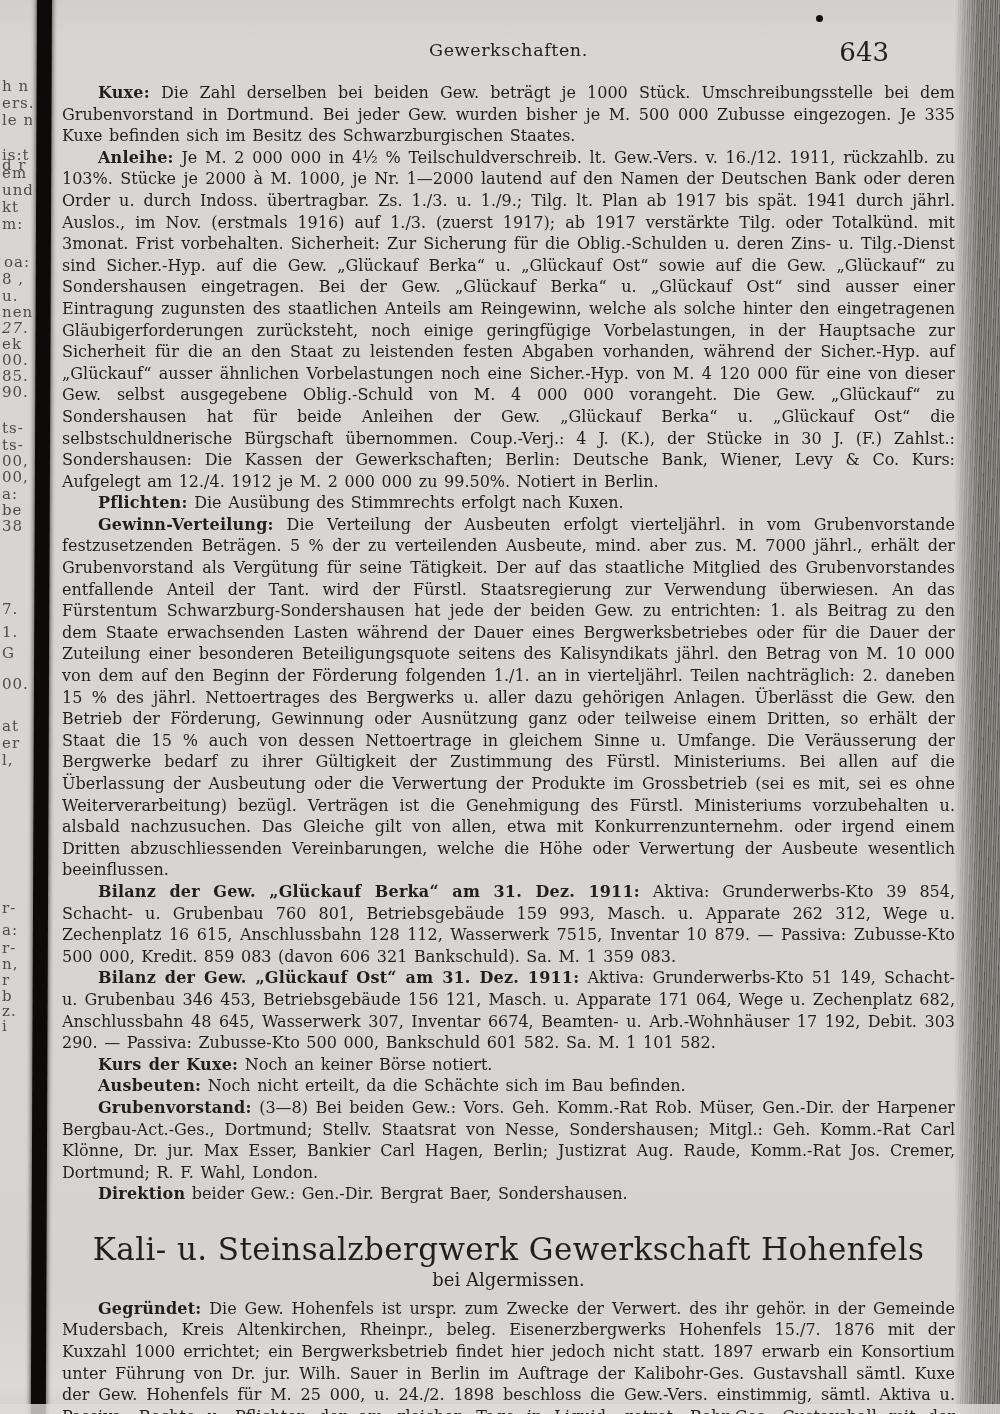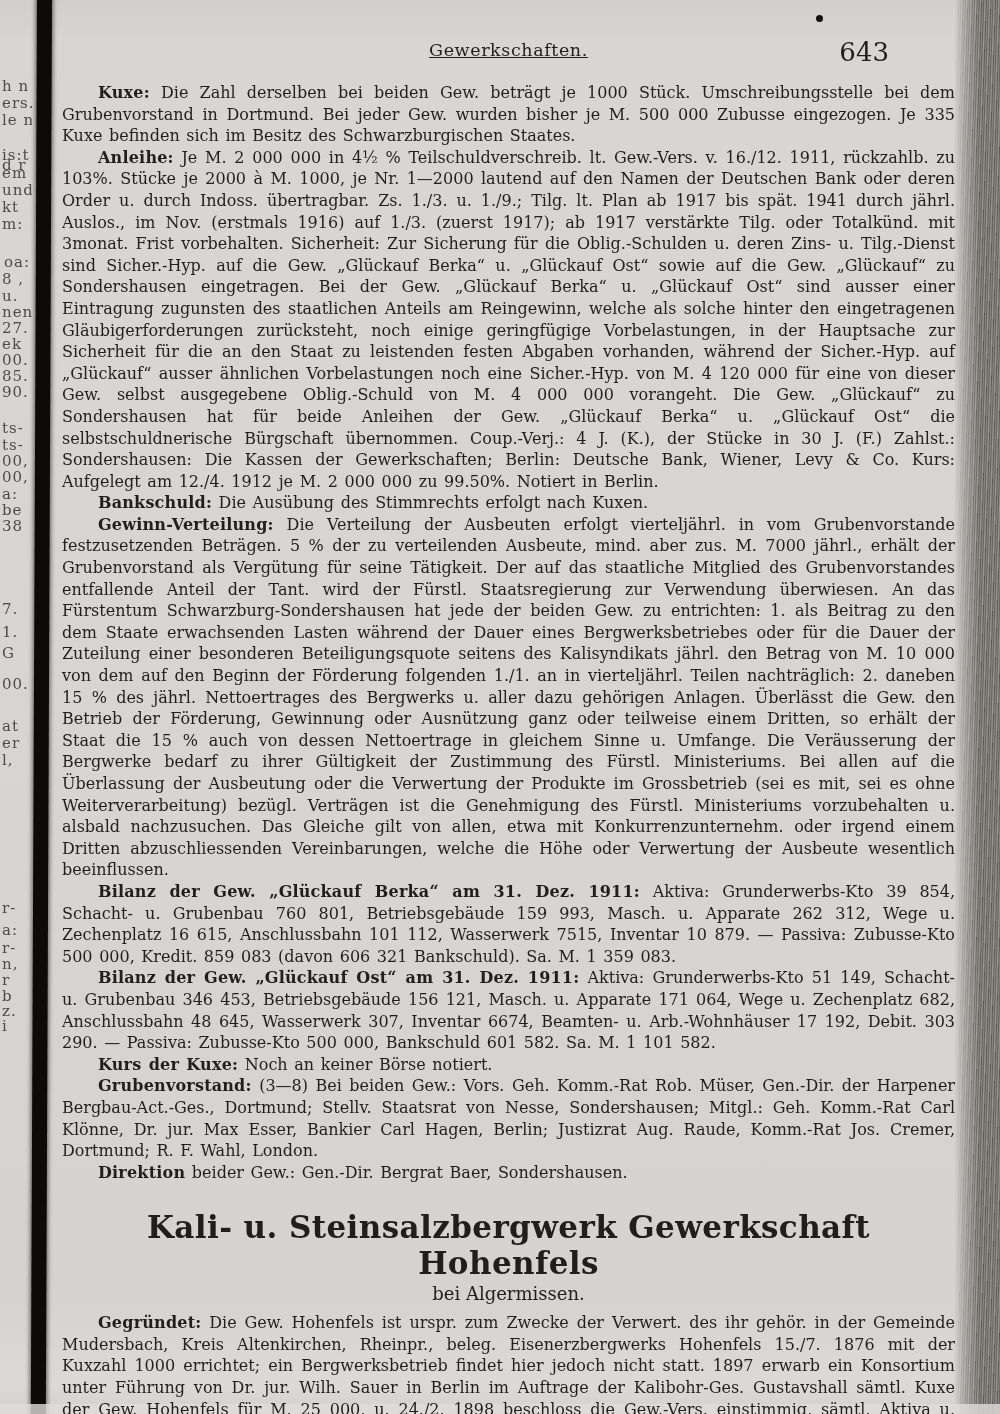--- a/index.html
+++ b/index.html
@@ -18,48 +18,48 @@
   .frag{position:absolute;left:2px;width:30px;font-size:15px;line-height:16px;color:#4e4b47;letter-spacing:1px;white-space:nowrap;overflow:hidden;}
   .page-edge{position:absolute;right:0;top:0;width:46px;height:1414px;
     background:repeating-linear-gradient(92deg,#55534f 0px,#8e8b87 1.2px,#635f5b 2.2px,#9c9995 3.4px,#716d69 4.6px);
   }
   .page-edge::before{content:"";position:absolute;left:0;top:0;width:100%;height:100%;
     background:linear-gradient(90deg,#d7d5d1 0,rgba(215,213,209,.55) 20%,rgba(215,213,209,0) 55%);
   }
   .ink-dot{position:absolute;left:816px;top:15px;width:7px;height:7px;border-radius:50%;background:#121110;}
   .scan-bottom{position:absolute;left:0;bottom:0;width:100%;height:10px;background:rgba(223,221,217,.8);}
   .content{position:absolute;left:62px;top:40px;width:893px;}
-  .header{position:relative;height:42px;text-decoration:underline;}
+  .header{position:relative;height:42px;}
   .running-title{display:block;text-align:center;font-size:17.5px;letter-spacing:.6px;}
   .page-number{position:absolute;right:66px;top:-3px;font-size:26px;}
   .para{margin:0;font-size:16px;line-height:21.6px;text-align:justify;text-indent:36px;word-spacing:1.5px;}
   .para b{font-weight:bold;letter-spacing:.2px;}
   .hgap{display:inline-block;}
-  .heading{margin:26px 0 2px 0;text-align:center;font-size:31px;font-weight:bold;letter-spacing:.4px;}
+  .heading{margin:26px 0 2px 0;text-align:center;font-size:31px;font-weight:normal;letter-spacing:.4px;}
   .subheading{text-align:center;font-size:18px;margin:0 0 8px 0;}
 </style>
 </head>
 <body>
 
 <div class="gutter-frags">
 
 <span class="frag" style="top: 78px;">h n</span>
     <span class="frag" style="top: 95px;">ers.</span>
     <span class="frag" style="top: 112px;">le n</span>
     <span class="frag" style="top: 129px; margin-top: 28px;">d r</span>
     <span class="frag" style="top: 147px;">is:t</span>
     <span class="frag" style="top: 165px;">em</span>
     <span class="frag" style="top: 182px;">und</span>
     <span class="frag" style="top: 199px;">kt</span>
     <span class="frag" style="top: 216px;">m:</span>
     <span class="frag" style="top: 254px; text-align: center;">oa:</span>
     <span class="frag" style="top: 271px;">8 ,</span>
     <span class="frag" style="top: 288px;">u.</span>
     <span class="frag" style="top: 304px;">nen</span>
-    <span class="frag" style="top: 320px;">27.</span>
+    <span class="frag" style="top: 320px; font-style: italic;">27.</span>
     <span class="frag" style="top: 336px;">ek</span>
     <span class="frag" style="top: 352px;">00.</span>
     <span class="frag" style="top: 368px;">85.</span>
     <span class="frag" style="top: 384px;">90.</span>
     <span class="frag" style="top: 420px;">ts-</span>
     <span class="frag" style="top: 437px;">ts-</span>
     <span class="frag" style="top: 453px;">00,</span>
     <span class="frag" style="top: 469px;">00,</span>
     <span class="frag" style="top: 486px;">a:</span>
     <span class="frag" style="top: 502px;">be</span>
@@ -87,25 +87,26 @@
 
 <div class="content">
   <div class="header">
     <span class="running-title">Gewerkschaften.</span>
     <span class="page-number">643</span>
   </div>
 
   <div class="paras">
       <p class="para"><b>Kuxe:</b><span> Die Zahl derselben bei beiden Gew. beträgt je 1000 Stück. Umschreibungsstelle bei dem Grubenvorstand in Dortmund. Bei jeder Gew. wurden bisher je M. 500 000 Zubusse eingezogen. Je 335 Kuxe befinden sich im Besitz des Schwarzburgischen Staates.</span></p>
       <p class="para"><b>Anleihe:</b><span> Je M. 2 000 000 in 4½ % Teilschuldverschreib. lt. Gew.-Vers. v. 16./12. 1911, rückzahlb. zu 103%. Stücke je 2000 à M. 1000, je Nr. 1—2000 lautend auf den Namen der Deutschen Bank oder deren Order u. durch Indoss. übertragbar. Zs. 1./3. u. 1./9.; Tilg. lt. Plan ab 1917 bis spät. 1941 durch jährl. Auslos., im Nov. (erstmals 1916) auf 1./3. (zuerst 1917); ab 1917 verstärkte Tilg. oder Totalkünd. mit 3monat. Frist vorbehalten. Sicherheit: Zur Sicherung für die Oblig.-Schulden u. deren Zins- u. Tilg.-Dienst sind Sicher.-Hyp. auf die Gew. „Glückauf Berka“ u. „Glückauf Ost“ sowie auf die Gew. „Glückauf“ zu Sondershausen eingetragen. Bei der Gew. „Glückauf Berka“ u. „Glückauf Ost“ sind ausser einer Eintragung zugunsten des staatlichen Anteils am Reingewinn, welche als solche hinter den eingetragenen Gläubigerforderungen zurücksteht, noch einige geringfügige Vorbelastungen, in der Hauptsache zur Sicherheit für die an den Staat zu leistenden festen Abgaben vorhanden, während der Sicher.-Hyp. auf „Glückauf“ ausser ähnlichen Vorbelastungen noch eine Sicher.-Hyp. von M. 4 120 000 für eine von dieser Gew. selbst ausgegebene Oblig.-Schuld von M. 4 000 000 vorangeht. Die Gew. „Glückauf“ zu Sondershausen hat für beide Anleihen der Gew. „Glückauf Berka“ u. „Glückauf Ost“ die selbstschuldnerische Bürgschaft übernommen. Coup.-Verj.: 4 J. (K.), der Stücke in 30 J. (F.) Zahlst.: Sondershausen: Die Kassen der Gewerkschaften; Berlin: Deutsche Bank, Wiener, Levy &amp; Co. Kurs: Aufgelegt am 12./4. 1912 je M. 2 000 000 zu 99.50%. Notiert in Berlin.</span></p>
-      <p class="para"><b>Bankschuld:</b><span> Die Ausübung des Stimmrechts erfolgt nach Kuxen.</span></p>
+      <p class="para"><b>Pflichten:</b><span> Die Ausübung des Stimmrechts erfolgt nach Kuxen.</span></p>
       <p class="para"><b>Gewinn-Verteilung:</b><span> Die Verteilung der Ausbeuten erfolgt vierteljährl. in vom Grubenvorstande festzusetzenden Beträgen. 5 % der zu verteilenden Ausbeute, mind. aber zus. M. 7000 jährl., erhält der Grubenvorstand als Vergütung für seine Tätigkeit. Der auf das staatliche Mitglied des Grubenvorstandes entfallende Anteil der Tant. wird der Fürstl. Staatsregierung zur Verwendung überwiesen. An das Fürstentum Schwarzburg-Sondershausen hat jede der beiden Gew. zu entrichten: 1. als Beitrag zu den dem Staate erwachsenden Lasten während der Dauer eines Bergwerksbetriebes oder für die Dauer der Zuteilung einer besonderen Beteiligungsquote seitens des Kalisyndikats jährl. den Betrag von M. 10 000 von dem auf den Beginn der Förderung folgenden 1./1. an in vierteljährl. Teilen nachträglich: 2. daneben 15 % des jährl. Nettoertrages des Bergwerks u. aller dazu gehörigen Anlagen. Überlässt die Gew. den Betrieb der Förderung, Gewinnung oder Ausnützung ganz oder teilweise einem Dritten, so erhält der Staat die 15 % auch von dessen Nettoertrage in gleichem Sinne u. Umfange. Die Veräusserung der Bergwerke bedarf zu ihrer Gültigkeit der Zustimmung des Fürstl. Ministeriums. Bei allen auf die Überlassung der Ausbeutung oder die Verwertung der Produkte im Grossbetrieb (sei es mit, sei es ohne Weiterverarbeitung) bezügl. Verträgen ist die Genehmigung des Fürstl. Ministeriums vorzubehalten u. alsbald nachzusuchen. Das Gleiche gilt von allen, etwa mit Konkurrenzunternehm. oder irgend einem Dritten abzuschliessenden Vereinbarungen, welche die Höhe oder Verwertung der Ausbeute wesentlich beeinflussen.</span></p>
-      <p class="para"><b>Bilanz der Gew. „Glückauf Berka“ am 31. Dez. 1911:</b><span> Aktiva: Grunderwerbs-Kto 39 854, Schacht- u. Grubenbau 760 801, Betriebsgebäude 159 993, Masch. u. Apparate 262 312, Wege u. Zechenplatz 16 615, Anschlussbahn 101 112, Wasserwerk 7515, Inventar 10 879. — Passiva: Zubusse-Kto 500 000, Kredit. 859 083 (davon 606 321 Bankschuld). Sa. M. 1 359 083.</span></p>
+      <p class="para"><b>Bilanz der Gew. „Glückauf Berka“ am 31. Dez. 1911:</b><span> Aktiva: Grunderwerbs-Kto 39 854, Schacht- u. Grubenbau 760 801, Betriebsgebäude 159 993, Masch. u. Apparate 262 312, Wege u. Zechenplatz 16 615, Anschlussbahn 128 112, Wasserwerk 7515, Inventar 10 879. — Passiva: Zubusse-Kto 500 000, Kredit. 859 083 (davon 606 321 Bankschuld). Sa. M. 1 359 083.</span></p>
       <p class="para"><b>Bilanz der Gew. „Glückauf Ost“ am 31. Dez. 1911:</b><span> Aktiva: Grunderwerbs-Kto 51 149, Schacht- u. Grubenbau 346 453, Betriebsgebäude 156 121, Masch. u. Apparate 171 064, Wege u. Zechenplatz 682, Anschlussbahn 48 645, Wasserwerk 307, Inventar 6674, Beamten- u. Arb.-Wohnhäuser 17 192, Debit. 303 290. — Passiva: Zubusse-Kto 500 000, Bankschuld 601 582. Sa. M. 1 101 582.</span></p>
       <p class="para"><b>Kurs der Kuxe:</b><span> Noch an keiner Börse notiert.</span></p>
+      <p class="para"><b>Ausbeuten:</b><span> Noch nicht erteilt, da die Schächte sich im Bau befinden.</span></p>
       <p class="para"><b>Grubenvorstand:</b><span> (3—8) Bei beiden Gew.: Vors. Geh. Komm.-Rat Rob. Müser, Gen.-Dir. der Harpener Bergbau-Act.-Ges., Dortmund; Stellv. Staatsrat von Nesse, Sondershausen; Mitgl.: Geh. Komm.-Rat Carl Klönne, Dr. jur. Max Esser, Bankier Carl Hagen, Berlin; Justizrat Aug. Raude, Komm.-Rat Jos. Cremer, Dortmund; R. F. Wahl, London.</span></p>
       <p class="para"><b>Direktion</b><span> beider Gew.: Gen.-Dir. Bergrat Baer, Sondershausen.</span></p>
     </div>
 
   <h1 class="heading">Kali- u. Steinsalzbergwerk Gewerkschaft Hohenfels</h1>
   <div class="subheading">bei Algermissen.</div>
 
   <div class="paras">
       <p class="para"><b>Gegründet:</b><span> Die Gew. Hohenfels ist urspr. zum Zwecke der Verwert. des ihr gehör. in der Gemeinde Mudersbach, Kreis Altenkirchen, Rheinpr., beleg. Eisenerzbergwerks Hohenfels 15./7. 1876 mit der Kuxzahl 1000 errichtet; ein Bergwerksbetrieb findet hier jedoch nicht statt. 1897 erwarb ein Konsortium unter Führung von Dr. jur. Wilh. Sauer in Berlin im Auftrage der Kalibohr-Ges. Gustavshall sämtl. Kuxe der Gew. Hohenfels für M. 25 000, u. 24./2. 1898 beschloss die Gew.-Vers. einstimmig, sämtl. Aktiva u. Passiva, Rechte u. Pflichten der am gleichen Tage in Liquid. getret. Bohr-Ges. Gustavshall mit der Massgabe zu übernehmen, dass jedem Mitgl. der Bohr-Ges. Gustavshall für jeden Anteil dieser Ges. ein Kux der Gew. Hohenfels</span></p>
     </div>

